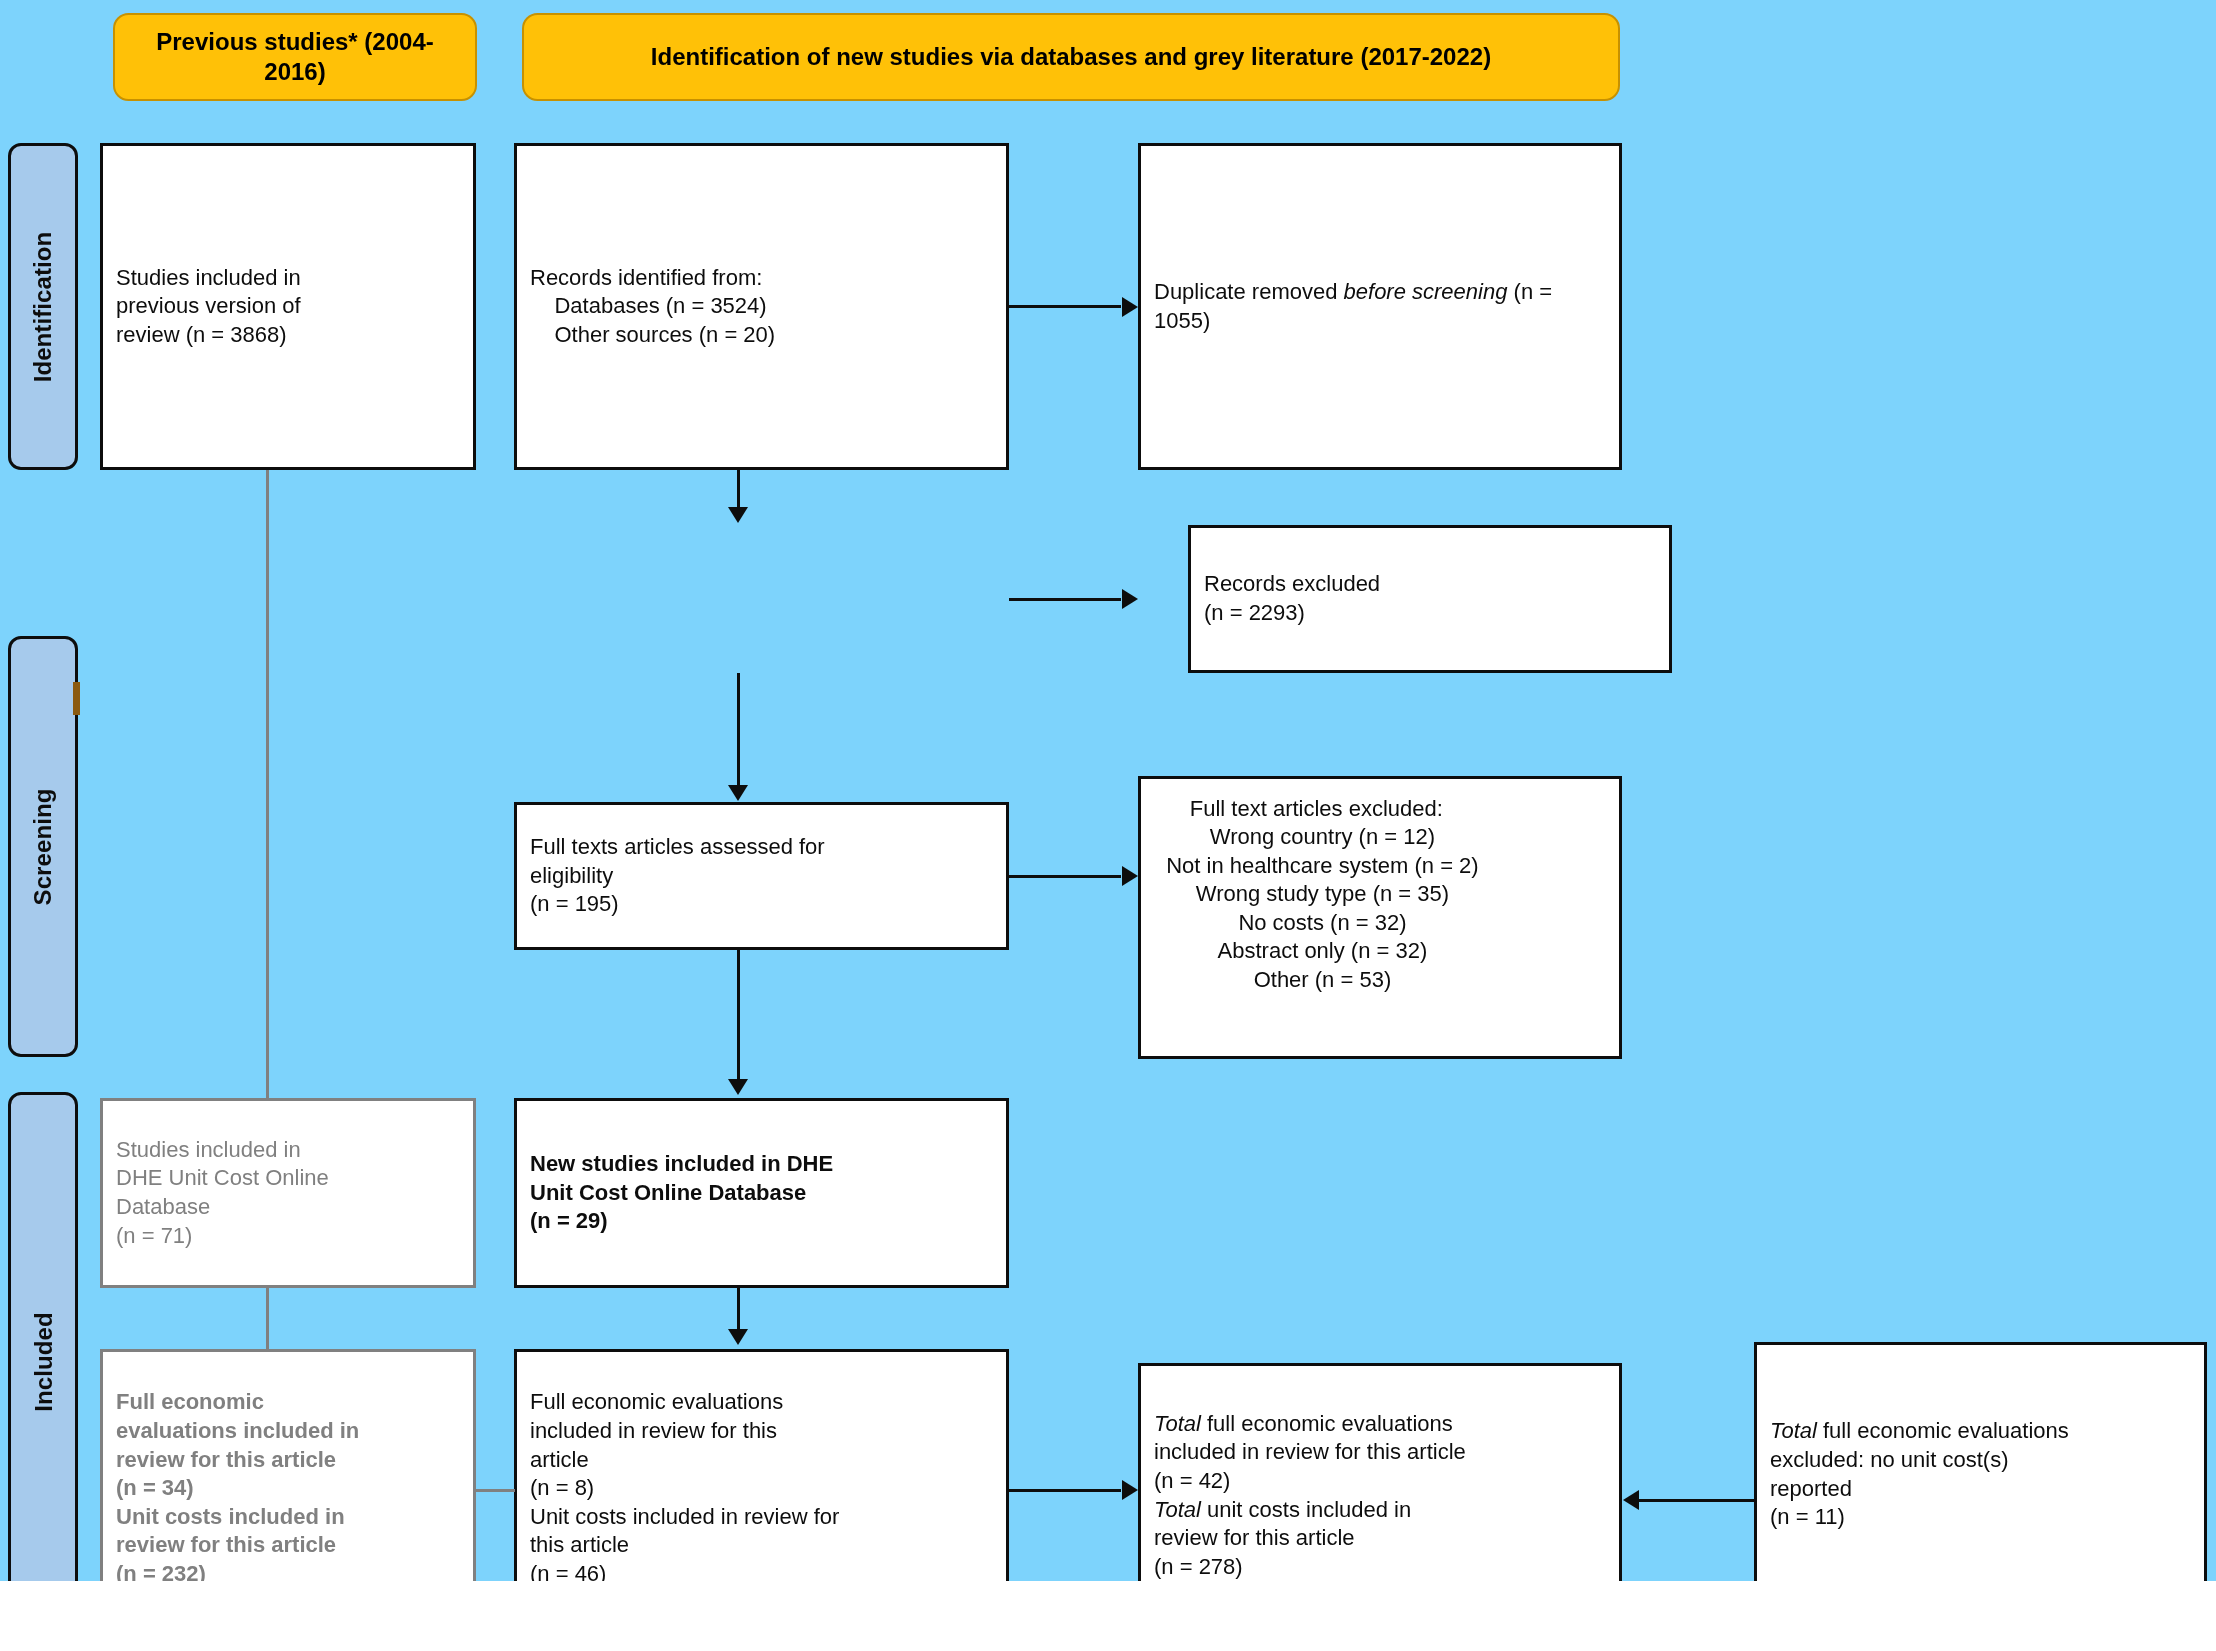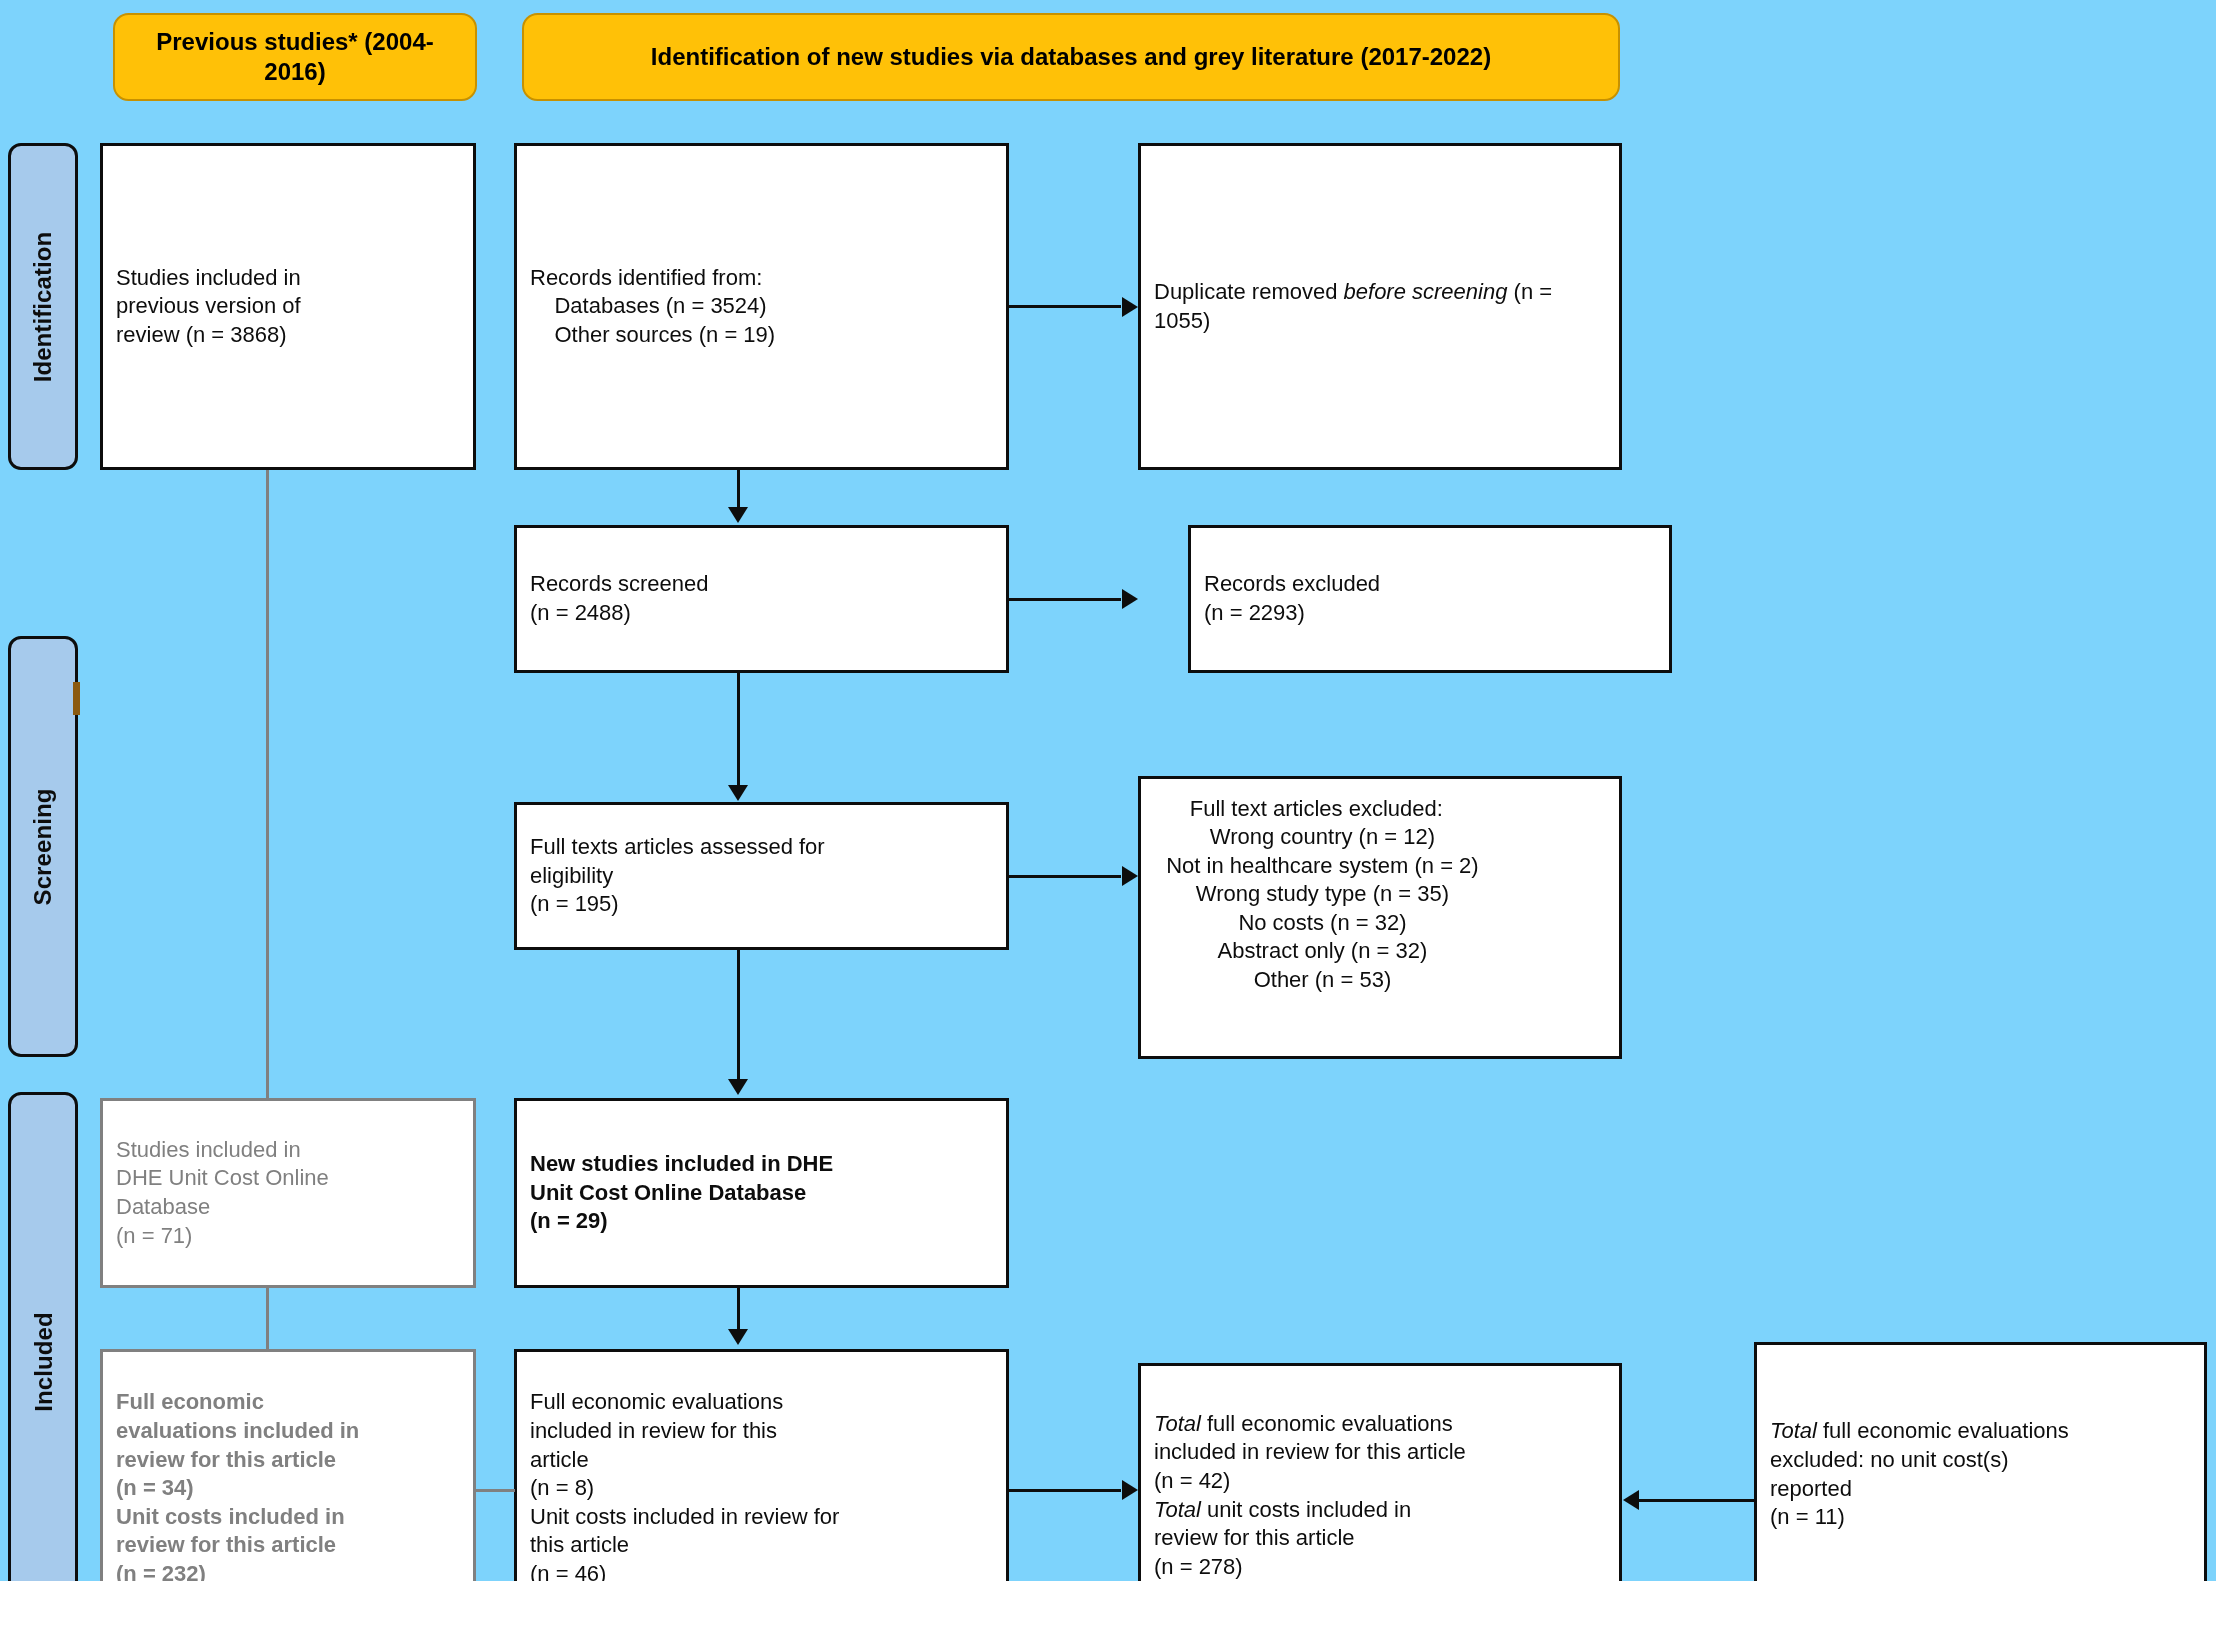--- a/index.html
+++ b/index.html
@@ -146,34 +146,30 @@
 
   <div class="box" style="left:100px; top:143px; width:376px; height:327px;">
     <div class="txt">Studies included in
 previous version of
 review (n = 3868)</div>
   </div>
 
   <div class="box" style="left:514px; top:143px; width:495px; height:327px;">
     <div class="txt">Records identified from:
     Databases (n = 3524)
-    Other sources (n = 19)</div>
+    Other sources (n = 20)</div>
   </div>
 
   <div class="box" style="left:1138px; top:143px; width:484px; height:327px;justify-content:center;">
     <div class="txt"><span>Duplicate removed </span><em>before screening</em><span> (n = 1055)</span></div>
   </div>
 
   <div class="hline" style="left:1009px; top:305px; width:112px;"></div>
   <div class="arrow-right" style="left:1122px; top:297px;"></div>
 
-  <div class="box" style="left:514px; top:525px; width:495px; height:148px;">
-    <div class="txt">Records screened
-(n = 2488)</div>
-  </div>
 
   <div class="box" style="left:1188px; top:525px; width:484px; height:148px;">
     <div class="txt">Records excluded
 (n = 2293)</div>
   </div>
 
   <div class="vline" style="left:737px; top:470px; height:38px;"></div>
   <div class="arrow-down" style="left:728px; top:507px;"></div>
 
   <div class="hline" style="left:1009px; top:598px; width:112px;"></div>

